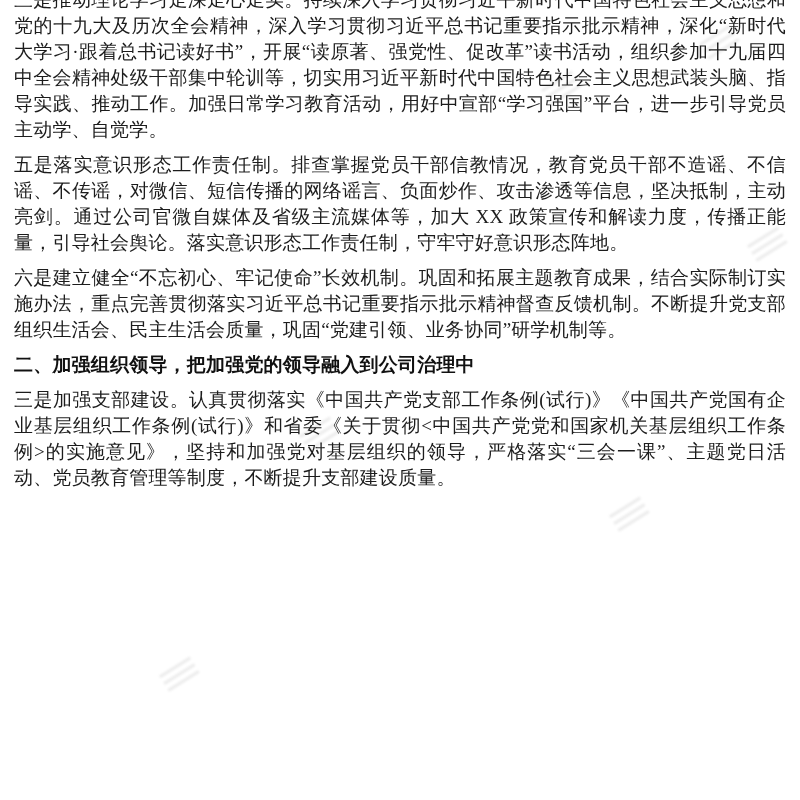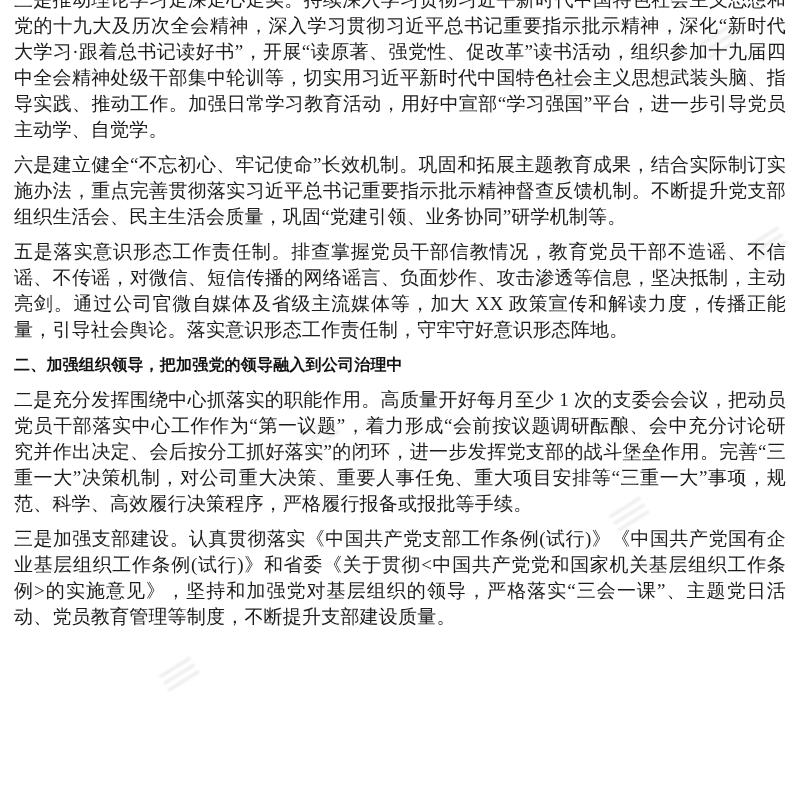--- a/index.html
+++ b/index.html
@@ -29,21 +29,21 @@
     line-height: 26px;
     letter-spacing: 0.2px;
     text-align: justify;
   }
   .doc p {
     margin: 0 0 9px 0;
     font-weight: 400;
   }
   .doc h2 {
     margin: 0 0 9px 0;
-    font-size: 16px;
+    font-size: 19px;
     line-height: 26px;
     font-weight: 700;
     color: #111111;
     text-align: left;
   }
   
   .watermark {
     position: absolute;
     width: 36px;
     height: 24px;
@@ -73,25 +73,24 @@
   <div class="watermark w2"></div>
   <div class="watermark w3"></div>
   <div class="watermark w4"></div>
   <div class="watermark w5"></div>
   <div class="watermark w6"></div>
 
   <main class="doc">
     <p>三是推动理论学习走深走心走实。持续深入学习贯彻习近平新时代中国特色社会主义思想和党的十九大及历次全会精神，深入学习贯彻习近平总书记重要指示批示精神，深化“新时代大学习·跟着总书记读好书”，开展“读原著、强党性、促改革”读书活动，组织参加十九届四中全会精神处级干部集中轮训等，切实用习近平新时代中国特色社会主义思想武装头脑、指导实践、推动工作。加强日常学习教育活动，用好中宣部“学习强国”平台，进一步引导党员主动学、自觉学。</p>
 
 
+    <p>五是落实意识形态工作责任制。排查掌握党员干部信教情况，教育党员干部不造谣、不信谣、不传谣，对微信、短信传播的网络谣言、负面炒作、攻击渗透等信息，坚决抵制，主动亮剑。通过公司官微自媒体及省级主流媒体等，加大 XX 政策宣传和解读力度，传播正能量，引导社会舆论。落实意识形态工作责任制，守牢守好意识形态阵地。</p>
+
     <p>六是建立健全“不忘初心、牢记使命”长效机制。巩固和拓展主题教育成果，结合实际制订实施办法，重点完善贯彻落实习近平总书记重要指示批示精神督查反馈机制。不断提升党支部组织生活会、民主生活会质量，巩固“党建引领、业务协同”研学机制等。</p>
-
-    <p>五是落实意识形态工作责任制。排查掌握党员干部信教情况，教育党员干部不造谣、不信谣、不传谣，对微信、短信传播的网络谣言、负面炒作、攻击渗透等信息，坚决抵制，主动亮剑。通过公司官微自媒体及省级主流媒体等，加大 XX 政策宣传和解读力度，传播正能量，引导社会舆论。落实意识形态工作责任制，守牢守好意识形态阵地。</p>
 
     <h2>二、加强组织领导，把加强党的领导融入到公司治理中</h2>
 
 
-    <p>二是充分发挥围绕中心抓落实的职能作用。高质量开好每月至少 1 次的支委会会议，把动员党员干部落实中心工作作为“第一议题”，着力形成“会前按议题调研酝酿、会中充分讨论研究并作出决定、会后按分工抓好落实”的闭环，进一步发挥党支部的战斗堡垒作用。完善“三重一大”决策机制，对公司重大决策、重要人事任免、重大项目安排等“三重一大”事项，规范、科学、高效履行决策程序，严格履行报备或报批等手续。</p>
 
     <p>三是加强支部建设。认真贯彻落实《中国共产党支部工作条例(试行)》《中国共产党国有企业基层组织工作条例(试行)》和省委《关于贯彻&lt;中国共产党党和国家机关基层组织工作条例&gt;的实施意见》，坚持和加强党对基层组织的领导，严格落实“三会一课”、主题党日活动、党员教育管理等制度，不断提升支部建设质量。</p>
   </main>
 
 </div>
 
 </body></html>

